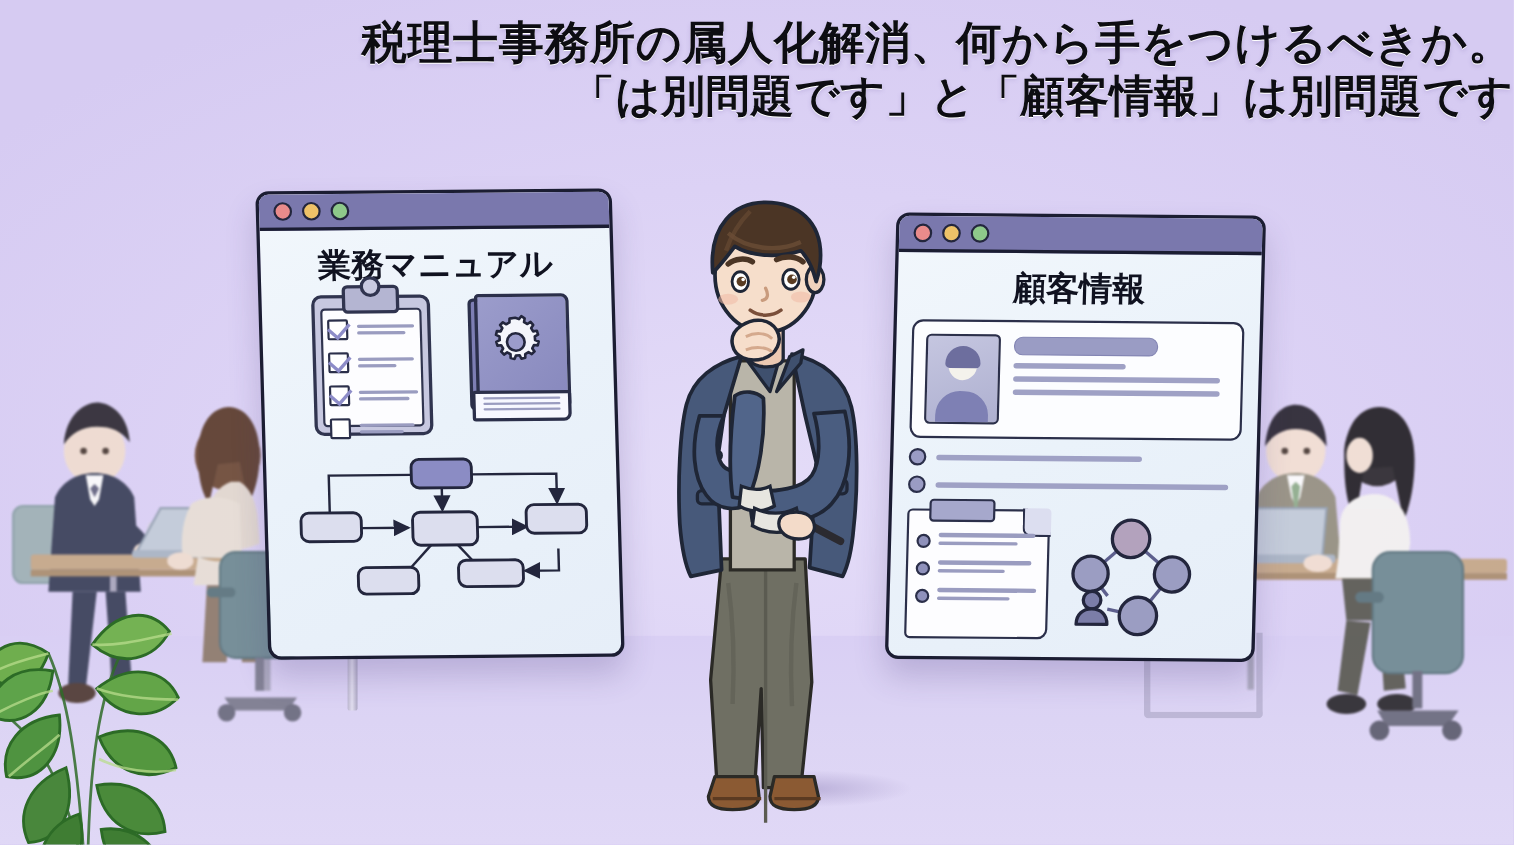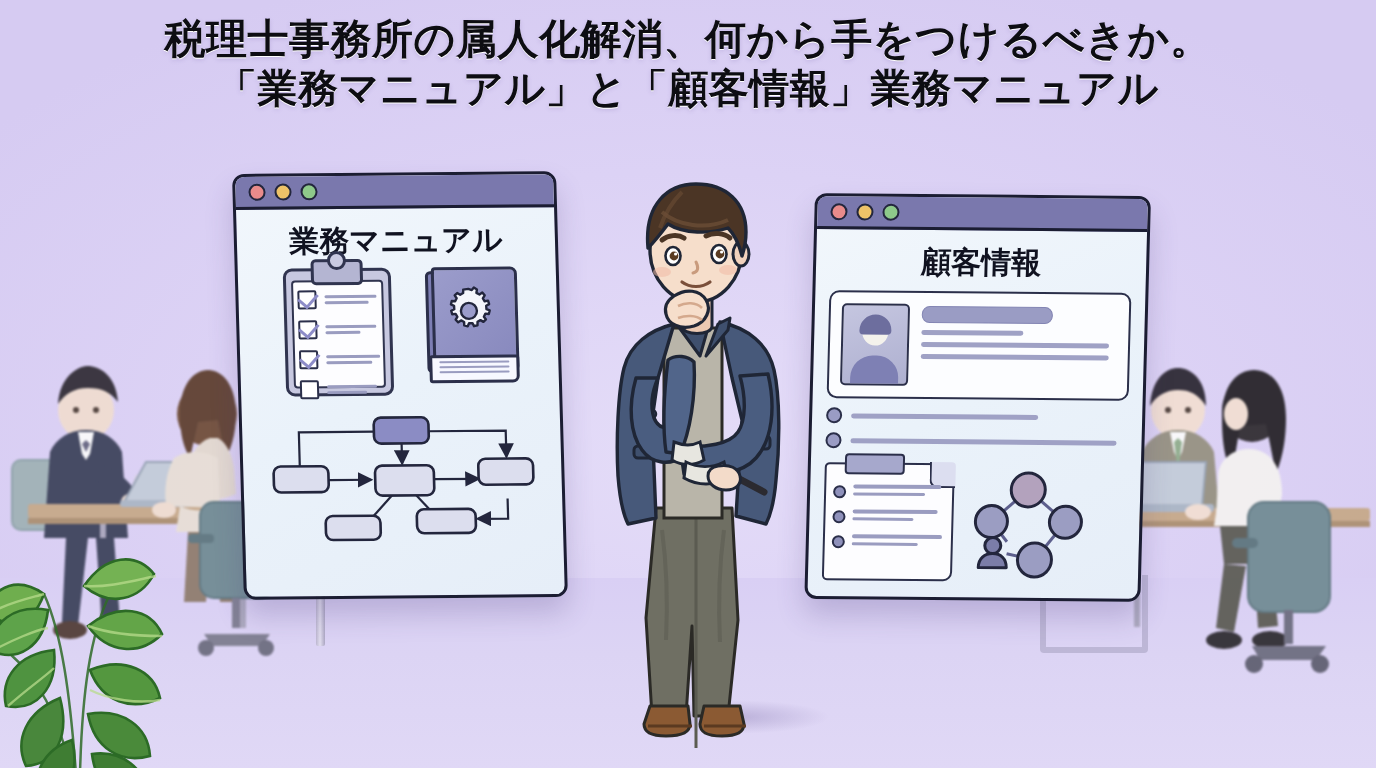--- a/index.html
+++ b/index.html
@@ -14,21 +14,21 @@
     background:
       radial-gradient(ellipse 900px 500px at 50% 58%, #e4dcf8 0%, #dcd2f5 55%, #d6cbf2 100%);
   }
   
   .floor{
     position:absolute;left:0;right:0;bottom:0;height:190px;
     background:linear-gradient(180deg,#d9cff4 0%,#dcd4f4 40%,#e0d8f6 100%);
   }
   
   .title-wrap{
-    position:absolute;top:14px;left:0;right:0;text-align:center;z-index:40;
+    position:absolute;top:14px;left:0;right:0;text-align:right;z-index:40;
     line-height:1.22;
   }
   .title-line{
     display:block;
     font-family:"DejaVu Sans","Liberation Sans",sans-serif;
     font-weight:bold;color:#0d0d12;
     letter-spacing:.5px;
     text-shadow:0 1px 0 #fff,0 2px 4px rgba(120,100,170,.25);
   }
   .t1{font-size:41px;}
@@ -189,21 +189,21 @@
 </style>
 </head>
 <body>
 
 <div id="stage">
 
   <div class="floor"></div>
 
   <div class="title-wrap">
     <span class="title-line t1">税理士事務所の属人化解消、何から手をつけるべきか。</span>
-    <span class="title-line t2">「業務マニュアル」と「顧客情報」業務マニュアル</span>
+    <span class="title-line t2">「は別問題です」と「顧客情報」は別問題です</span>
   </div>
 
   <svg id="bg-left" class="bg-group" viewBox="0 0 290 330">
 
     <rect x="8" y="108" width="46" height="70" rx="9" fill="#9fb1b5" stroke="#8aa0a5" stroke-width="2"></rect>
 
     <ellipse cx="82" cy="58" rx="28" ry="30" fill="#f0ddd0"></ellipse>
     <path d="M54 52c2-28 20-38 30-38s28 8 30 36c-8-10-16-14-30-14s-23 6-30 16z" fill="#2f2b33"></path>
     <circle cx="72" cy="58" r="3" fill="#4a3b33"></circle>
       <circle cx="92" cy="58" r="3" fill="#4a3b33"></circle>

